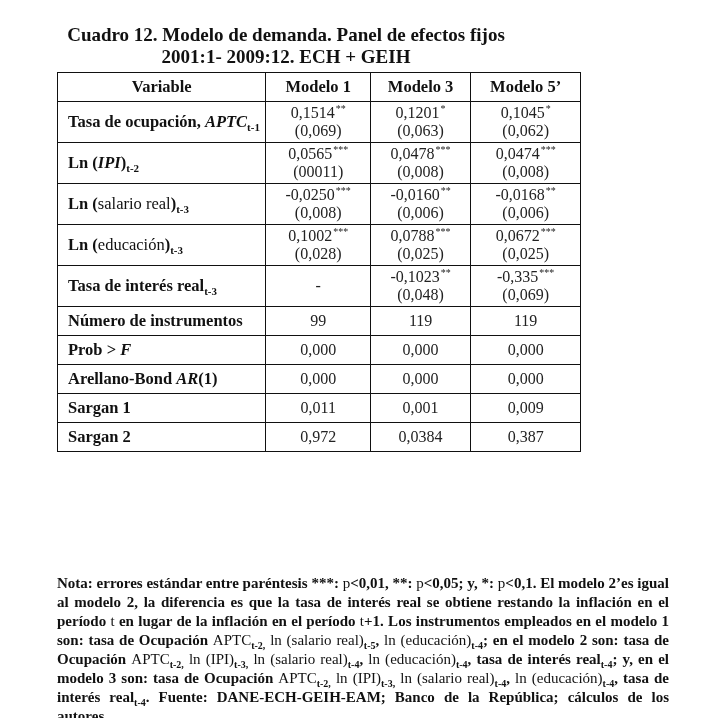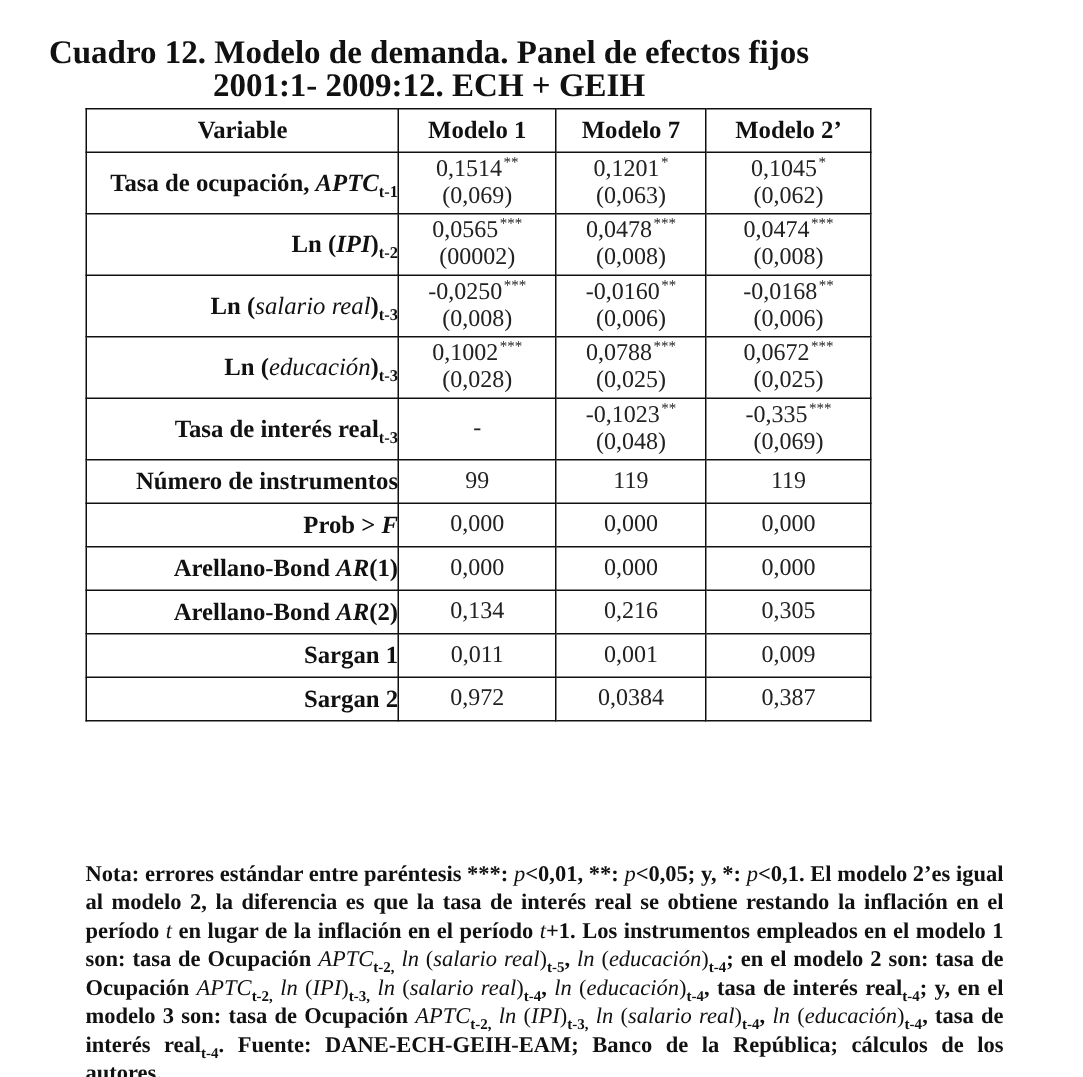--- a/index.html
+++ b/index.html
@@ -15,21 +15,21 @@
       color: #111111;
       overflow: hidden;
     }
     .title {
       position: absolute;
       left: 0;
       top: 24px;
       width: 572px;
       text-align: center;
       font-weight: bold;
-      font-size: 22px;
+      font-size: 19px;
       line-height: 22px;
       color: #111;
     }
     table.results {
       position: absolute;
       left: 57px;
       top: 72px;
       width: 524px;
       border-collapse: collapse;
       font-size: 16px;
@@ -43,21 +43,21 @@
       height: 28px;
       font-size: 16.5px;
     }
     col.c-var { width: 248px; }
     col.c-m1 { width: 119px; }
     col.c-m2 { width: 115px; }
     col.c-m3 { width: 128px; }
     td.var {
       font-weight: bold;
       padding-left: 10px !important;
-      text-align: right;
+      text-align: left;
       font-size: 16.5px;
     }
     td.num {
       text-align: center;
       vertical-align: middle;
       color: #222;
     }
     tr.coef-row td { height: 40px; }
     tr.stat-row td { height: 28px; }
     .coef-line, .se-line {
@@ -68,21 +68,21 @@
       font-size: 10px;
       vertical-align: super;
       line-height: 0;
       margin-left: 1px;
     }
     .sub {
       font-size: 11px;
       vertical-align: sub;
       line-height: 0;
     }
-    .it { font-style: italic; font-weight: normal; }
+    .it { font-weight: normal; }
     .itb { font-style: italic; }
     .note {
       position: absolute;
       left: 57px;
       top: 546px;
       width: 612px;
       font-weight: bold;
       font-size: 15px;
       line-height: 19px;
       text-align: justify;
@@ -103,22 +103,22 @@
   <colgroup>
     <col class="c-var">
       <col class="c-m1">
       <col class="c-m2">
       <col class="c-m3">
   </colgroup>
   <thead>
     <tr>
       <th>Variable</th>
       <th>Modelo 1</th>
-      <th>Modelo 7</th>
-      <th>Modelo 2’</th>
+      <th>Modelo 3</th>
+      <th>Modelo 5’</th>
     </tr>
   </thead>
   <tbody id="tbody">
       <tr class="coef-row">
         <td class="var"><span>Tasa de ocupación, </span><span class="itb">APTC</span><span class="sub">t-1</span></td>
         <td class="num">
           <span class="coef-line"><span>0,1514</span><span class="stars">**</span></span>
           <span class="se-line">(0,069)</span>
         </td>
         <td class="num">
@@ -127,21 +127,21 @@
         </td>
         <td class="num">
           <span class="coef-line"><span>0,1045</span><span class="stars">*</span></span>
           <span class="se-line">(0,062)</span>
         </td>
       </tr>
       <tr class="coef-row">
         <td class="var"><span>Ln (</span><span class="itb">IPI</span><span>)</span><span class="sub">t-2</span></td>
         <td class="num">
           <span class="coef-line"><span>0,0565</span><span class="stars">***</span></span>
-          <span class="se-line">(00002)</span>
+          <span class="se-line">(00011)</span>
         </td>
         <td class="num">
           <span class="coef-line"><span>0,0478</span><span class="stars">***</span></span>
           <span class="se-line">(0,008)</span>
         </td>
         <td class="num">
           <span class="coef-line"><span>0,0474</span><span class="stars">***</span></span>
           <span class="se-line">(0,008)</span>
         </td>
       </tr>
@@ -201,26 +201,20 @@
         <td class="num">0,000</td>
         <td class="num">0,000</td>
       </tr>
       <tr class="stat-row">
         <td class="var"><span>Arellano-Bond  </span><span class="itb">AR</span><span>(1)</span></td>
         <td class="num">0,000</td>
         <td class="num">0,000</td>
         <td class="num">0,000</td>
       </tr>
       <tr class="stat-row">
-        <td class="var"><span>Arellano-Bond  </span><span class="itb">AR</span><span>(2)</span></td>
-        <td class="num">0,134</td>
-        <td class="num">0,216</td>
-        <td class="num">0,305</td>
-      </tr>
-      <tr class="stat-row">
         <td class="var"><span>Sargan 1</span></td>
         <td class="num">0,011</td>
         <td class="num">0,001</td>
         <td class="num">0,009</td>
       </tr>
       <tr class="stat-row">
         <td class="var"><span>Sargan 2</span></td>
         <td class="num">0,972</td>
         <td class="num">0,0384</td>
         <td class="num">0,387</td>

